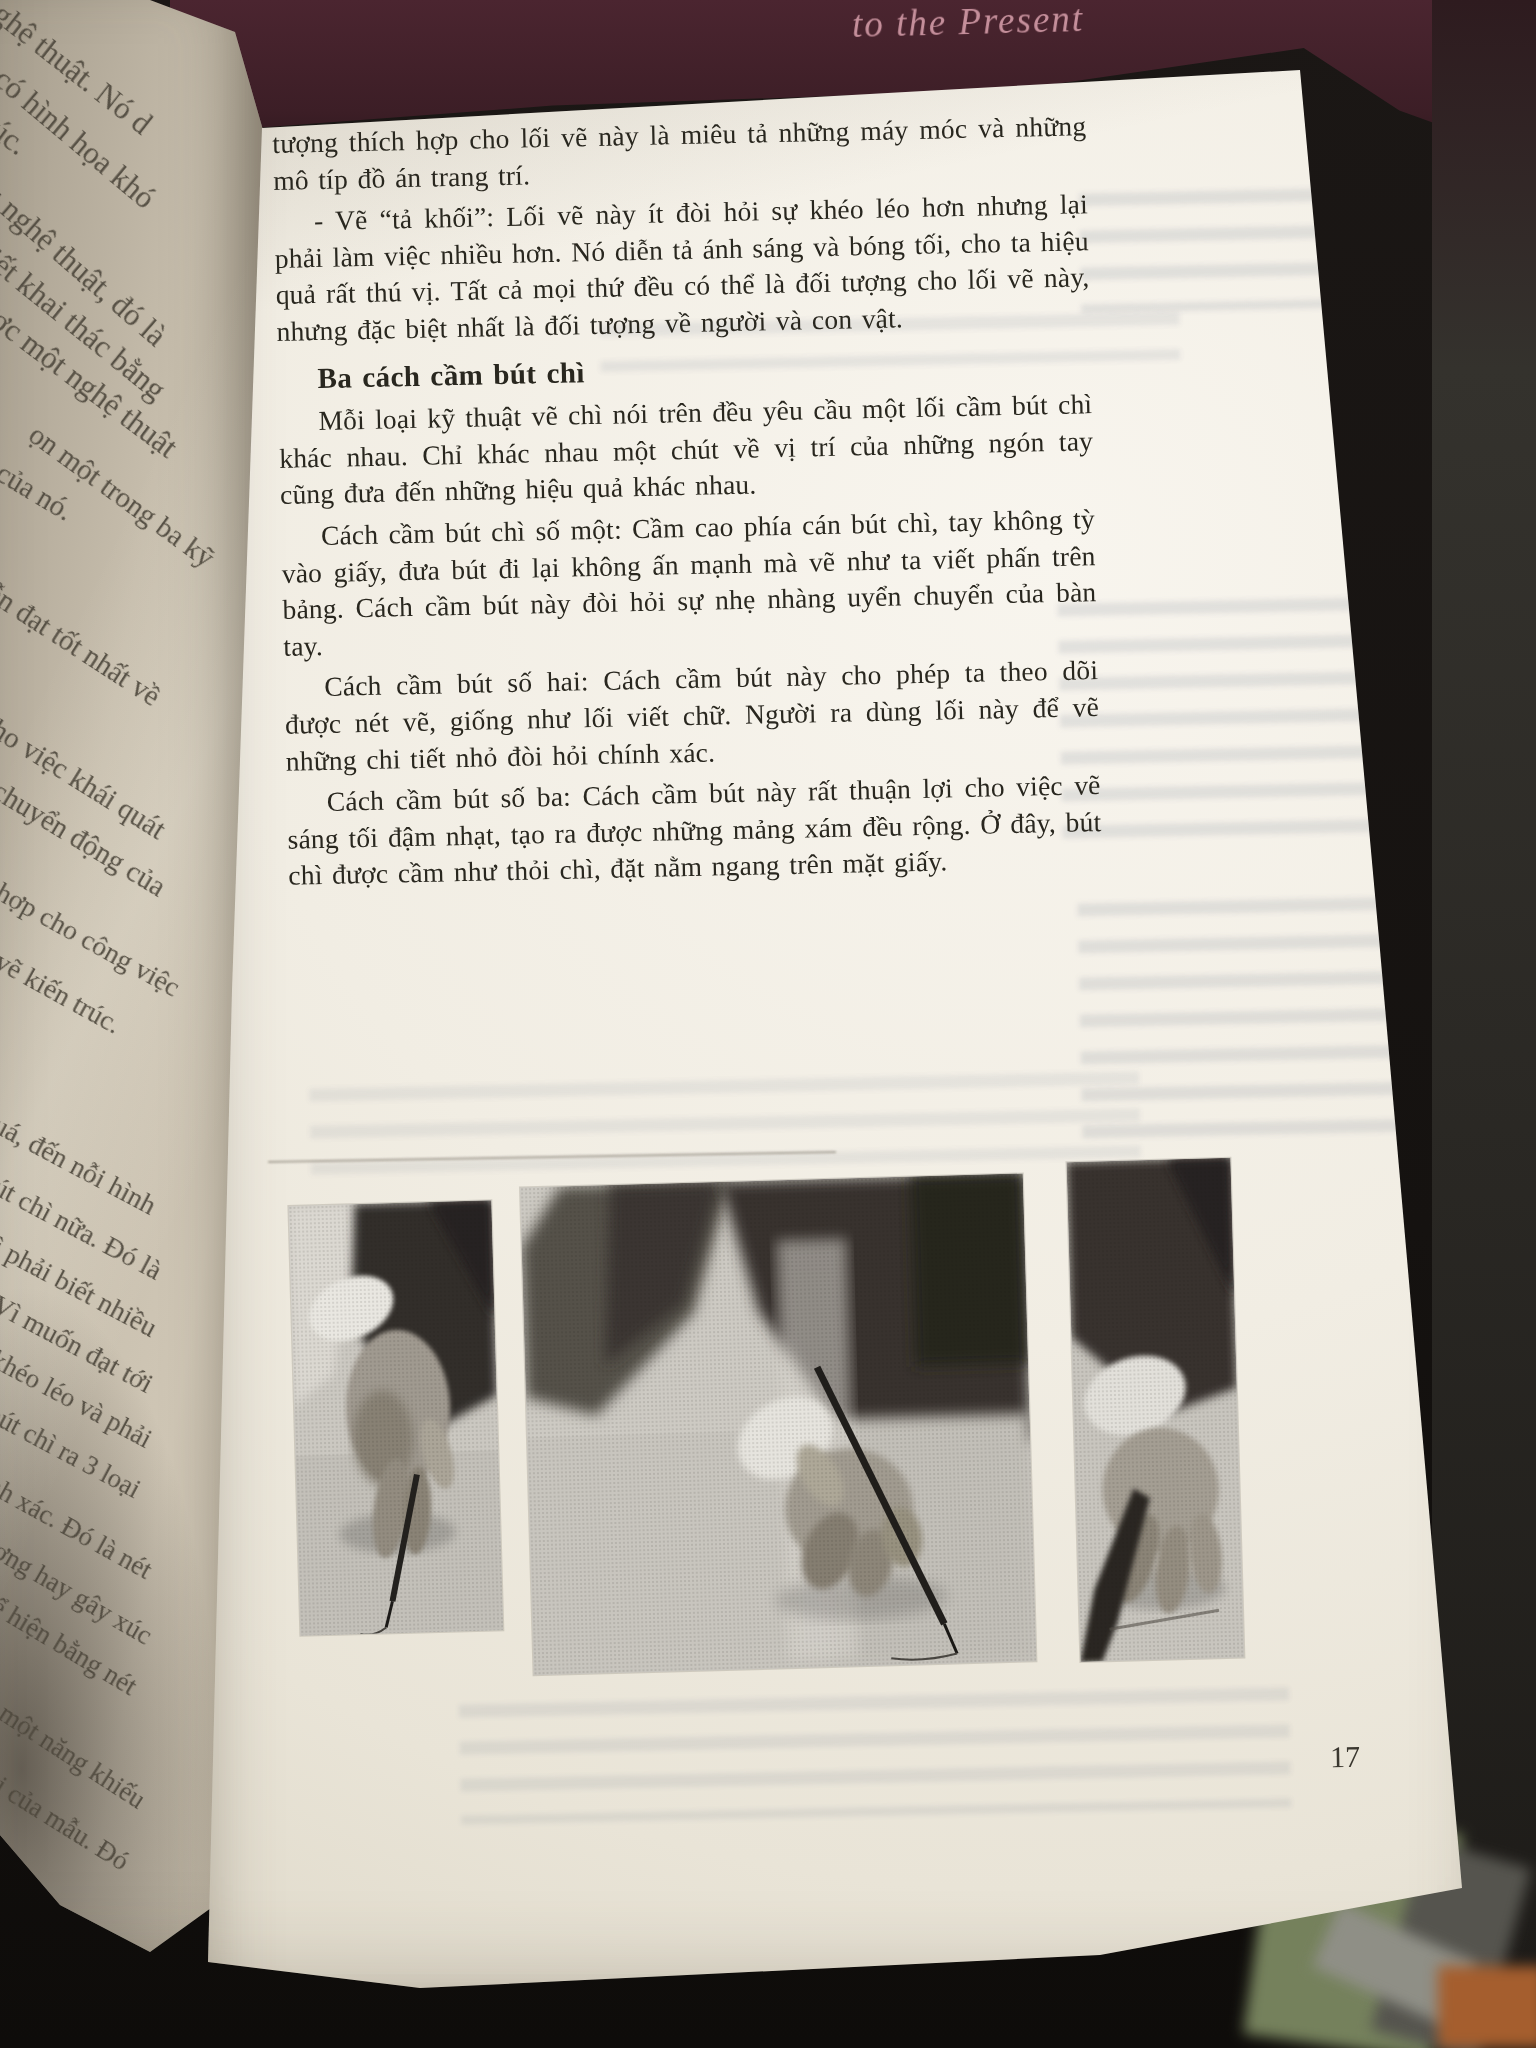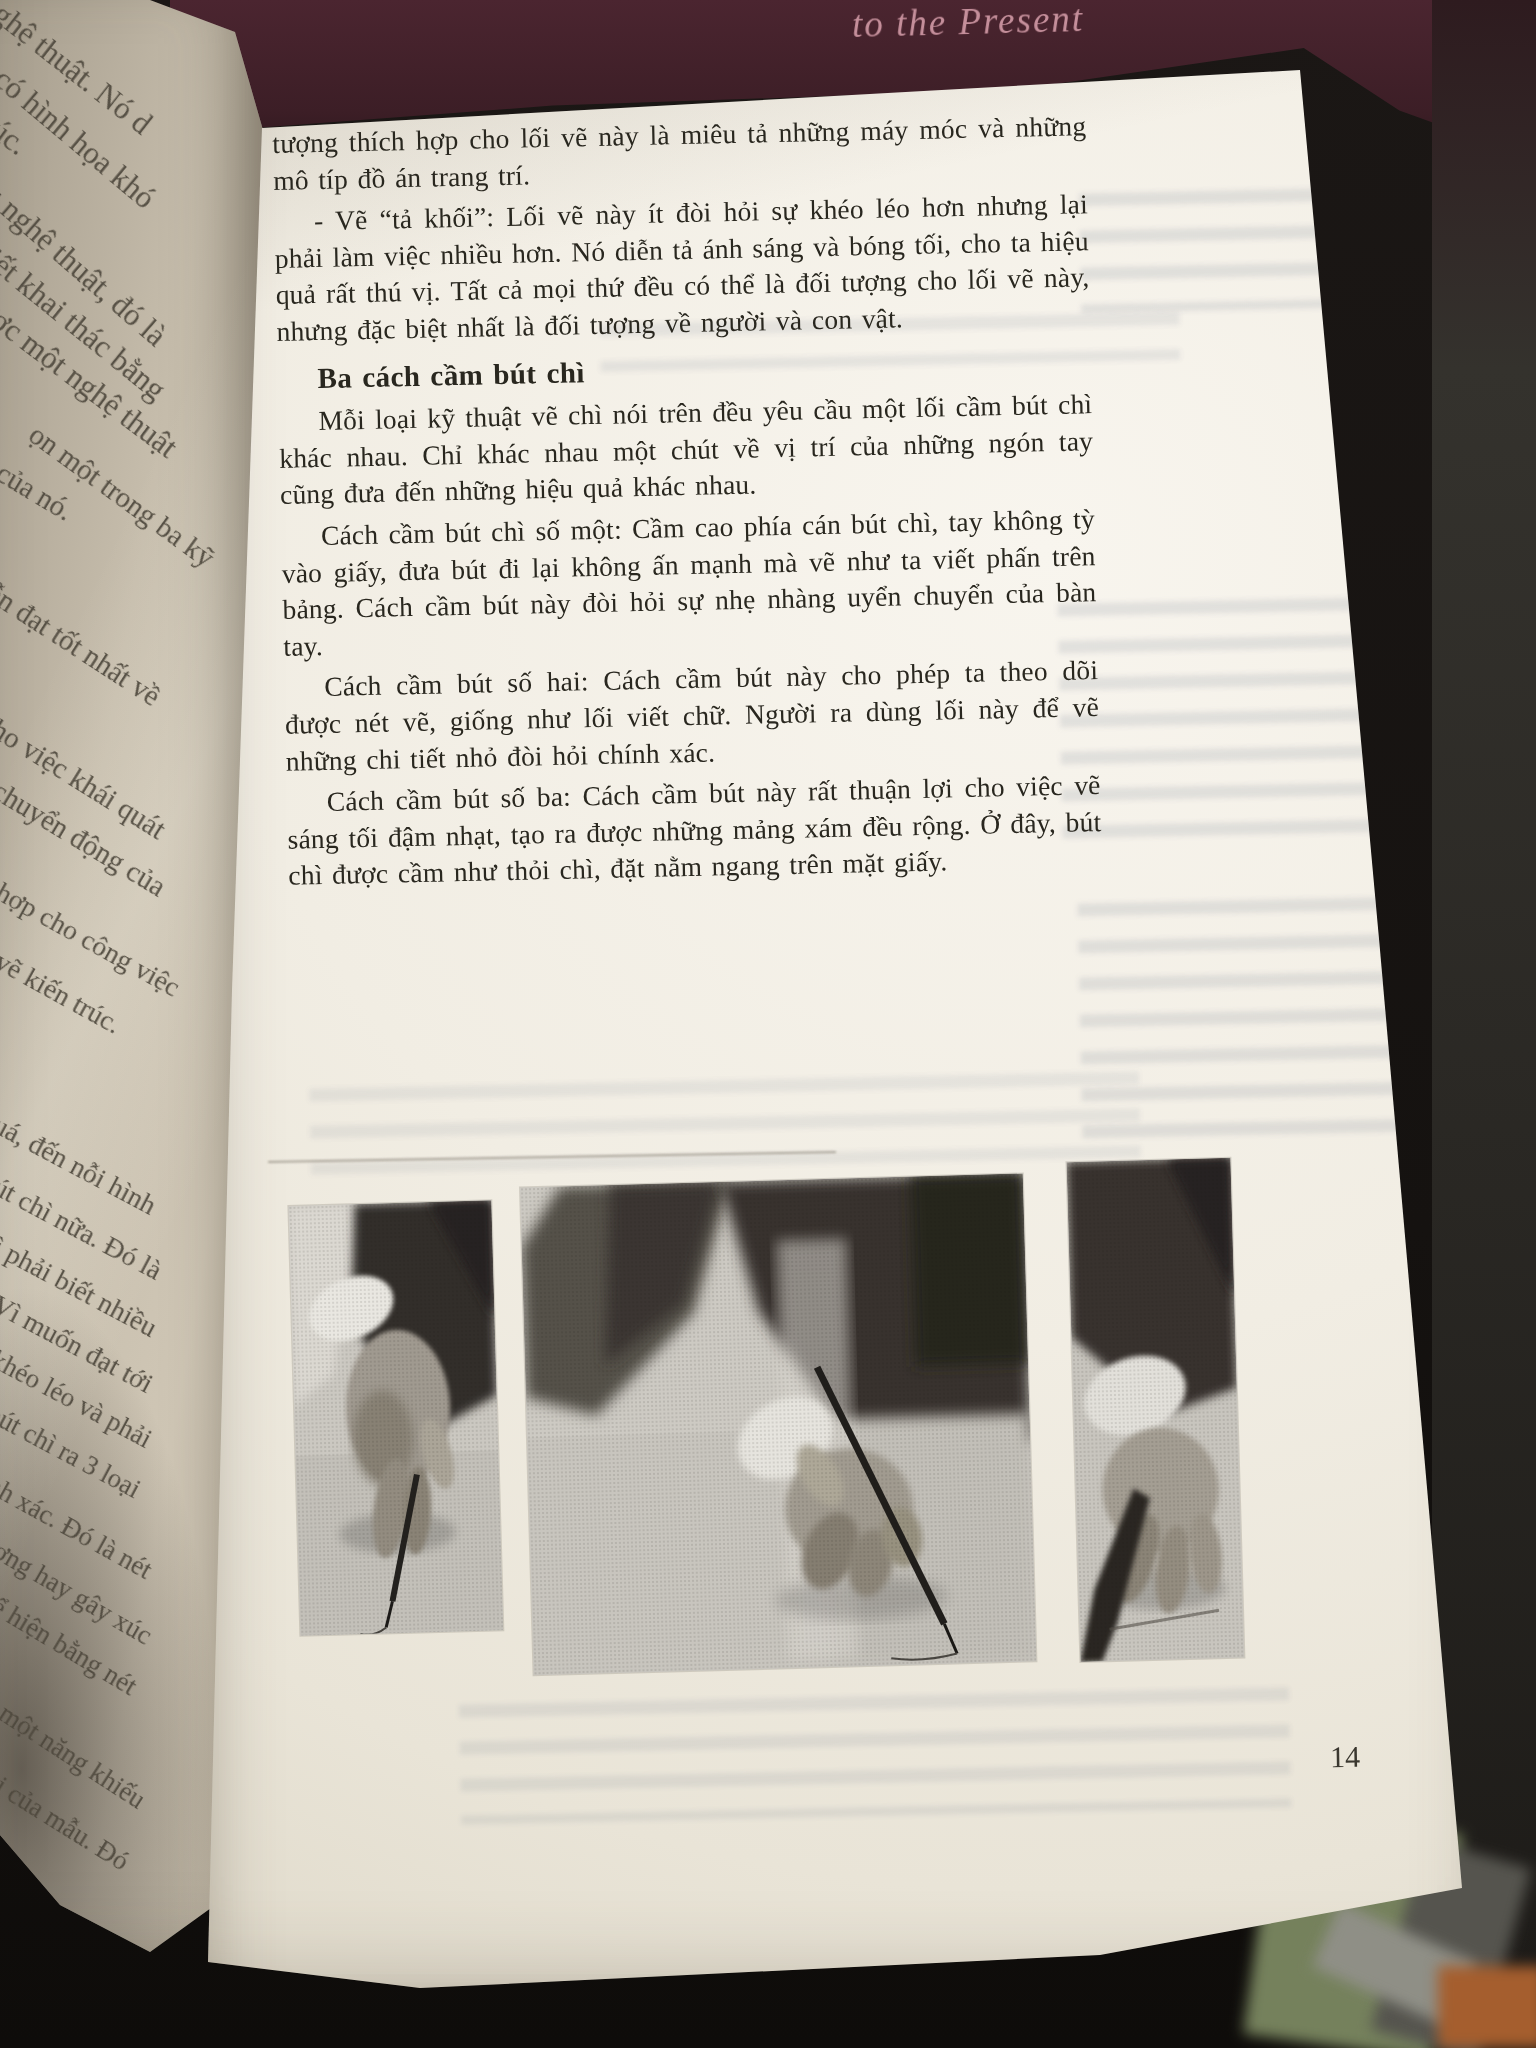--- a/index.html
+++ b/index.html
@@ -216,16 +216,16 @@
           <ellipse cx="60" cy="398" rx="18" ry="46" fill="#8b8477" transform="rotate(18 60 398)" filter="url(#bC2)"></ellipse>
           <ellipse cx="95" cy="410" rx="17" ry="44" fill="#948d80" transform="rotate(8 95 410)" filter="url(#bC2)"></ellipse>
           <ellipse cx="128" cy="395" rx="16" ry="40" fill="#9d968a" transform="rotate(-4 128 395)" filter="url(#bC2)"></ellipse>
           <polygon points="0,500 16,428 58,328 74,338 38,462 22,500" fill="#2a2724" filter="url(#bC2)"></polygon>
           <line x1="30" y1="468" x2="140" y2="452" stroke="#55514a" stroke-width="3" opacity=".6"></line>
         </svg>
         <div class="dots"></div>
       </div>
     </div>
 
-    <div class="page-number">14</div>
+    <div class="page-number">17</div>
   </div>
 
 </div>
 
 </body></html>

